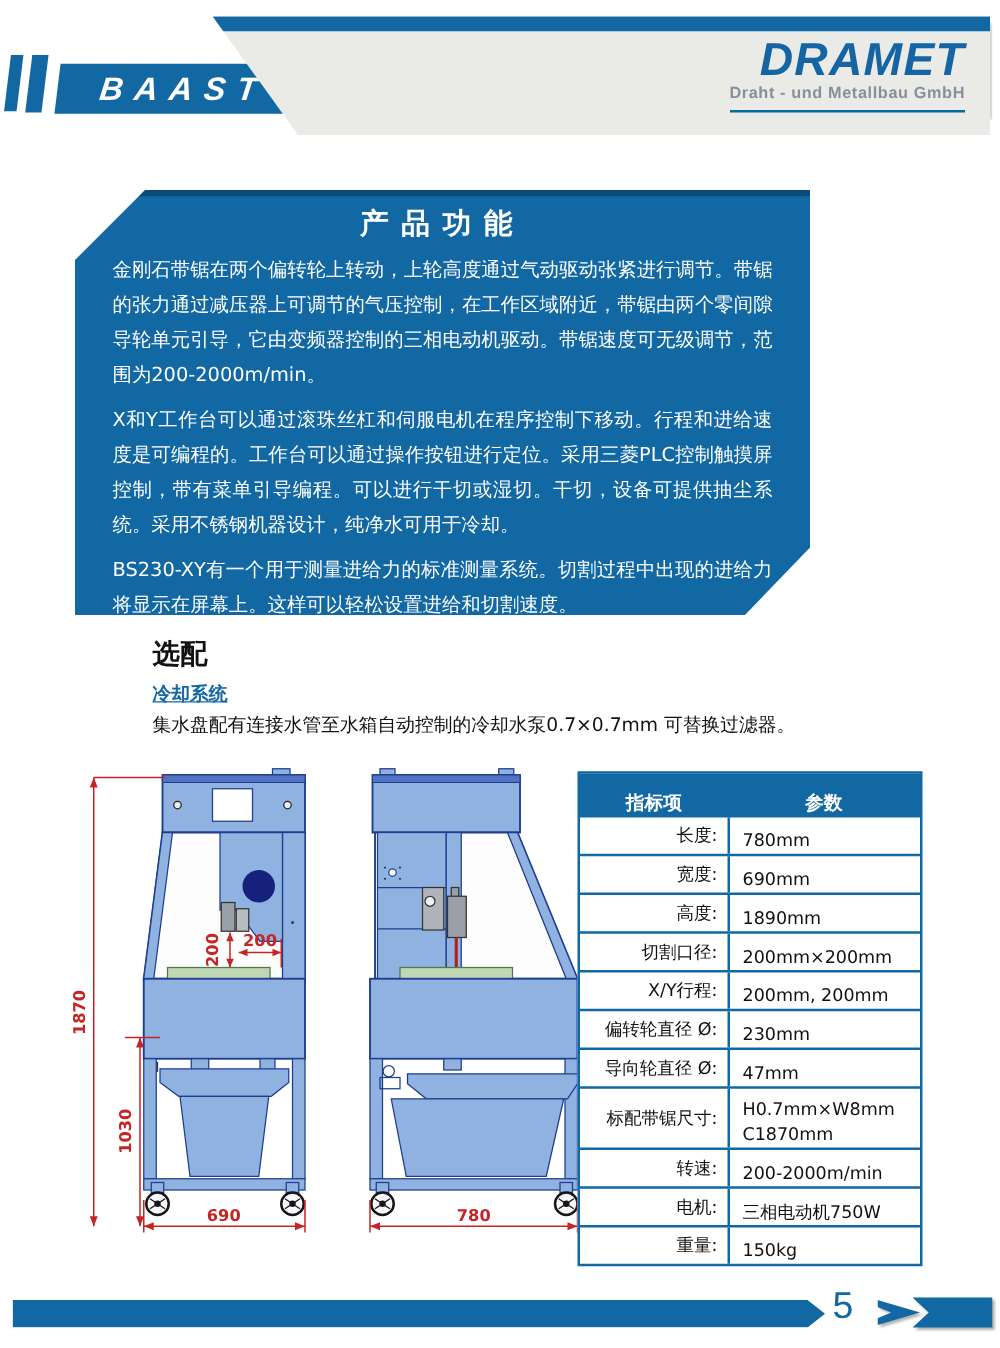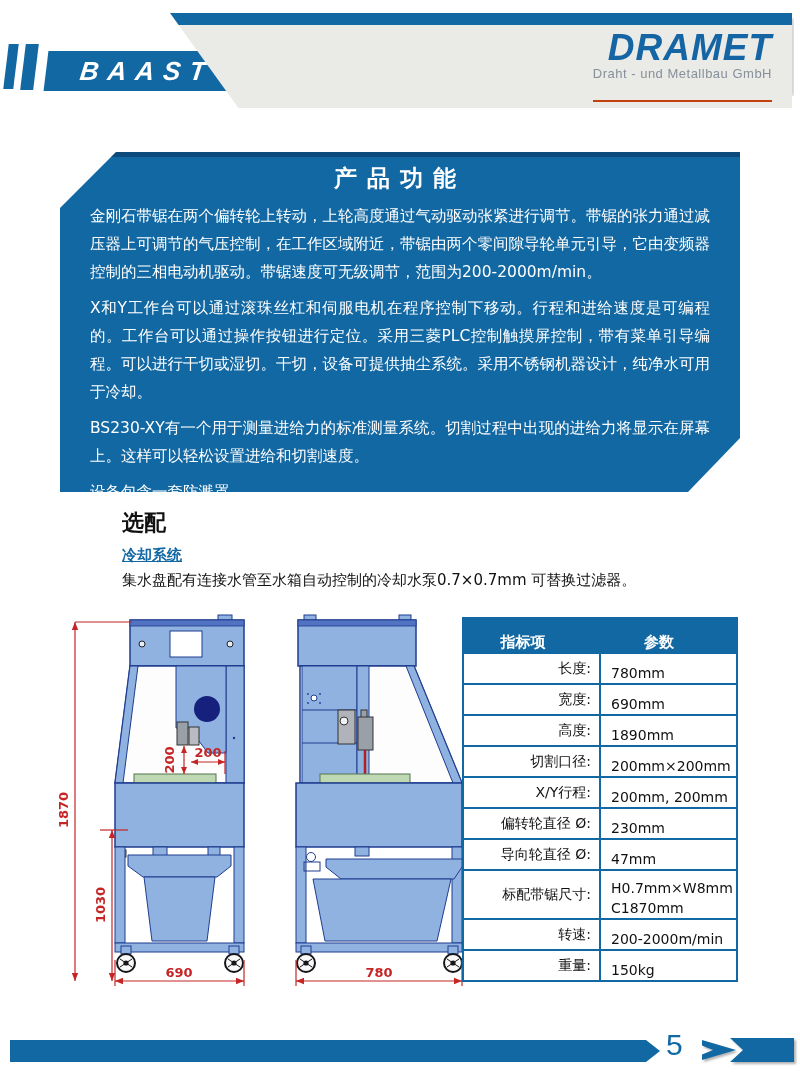--- a/index.html
+++ b/index.html
@@ -35,27 +35,28 @@
   }
   .gray-top { height:12px; background:#1268a3; }
   .logo-block { position:absolute; right:20px; top:16px; text-align:right; }
   .logo-name {
     color:#1565a5; font-weight:bold; font-style:italic; font-size:37px;
     line-height:37px; letter-spacing:1px;
     font-family:"Liberation Sans", sans-serif;
   }
   .logo-sub {
     color:#86909a; font-size:13px; letter-spacing:.5px; margin-top:0;
-    border-bottom:2px solid #c2410c; padding-bottom:19px;
+    border-bottom:2px solid #0369a1; padding-bottom:7px;
     font-family:"Liberation Sans", sans-serif;
+    font-weight:bold;
   }
 
   
   .features {
-    position:absolute; left:60px; top:152px; width:680px; height:340px;
+    position:absolute; left:60px; top:152px; width:588px; height:340px;
     background:#1268a3;
     clip-path:polygon(56px 0, 100% 0, 100% calc(100% - 54px),
                       calc(100% - 52px) 100%, 0 100%, 0 56px);
   }
   .features::before {
     content:""; position:absolute; top:0; left:0; right:0; height:5px;
     background:rgba(0,20,45,.35);
   }
   .features-title {
     margin:11px 0 0; text-align:center; color:#fff; font-size:23px;
@@ -80,21 +81,21 @@
     position:absolute; left:462px; top:617px; width:276px;
     border:2px solid #1268a3; background:#fff; font-size:14px; color:#111;
     box-sizing:border-box;
   }
   .spec-head { display:flex; background:#1268a3; color:#fff; font-weight:bold; height:33px; align-items:flex-end; font-size:15px; }
   .spec-h1 { width:118px; text-align:center; }
   .spec-h2 { flex:1; text-align:center; }
   .spec-row { display:flex; border-top:2px solid #1268a3; min-height:29px; align-items:stretch; }
   .spec-row.tall { min-height:47px; }
   .sl {
-    width:135px; text-align:right; padding-right:8px; box-sizing:border-box;
+    width:118px; text-align:right; padding-right:8px; box-sizing:border-box;
     display:flex; align-items:center; justify-content:flex-end;
   }
   .sv {
     flex:1; border-left:2px solid #1268a3; padding-left:10px;
     display:flex; flex-direction:column; justify-content:flex-end; line-height:20px;
   }
 
   
   .footer-arrow {
     position:absolute; left:10px; top:1040px; width:650px; height:22px;
@@ -317,20 +318,26 @@
         <span>C1870mm</span>
       </div>
     </div>
     <div class="spec-row">
       <div class="sl">转速:</div>
       <div class="sv">
           <span>200-2000m/min</span>
         </div>
     </div>
     <div class="spec-row">
+      <div class="sl">电机:</div>
+      <div class="sv">
+          <span>三相电动机750W</span>
+        </div>
+    </div>
+    <div class="spec-row">
       <div class="sl">重量:</div>
       <div class="sv">
           <span>150kg</span>
         </div>
     </div>
   </div>
 
   <div class="footer-arrow"></div>
   <div class="page-num">5</div>
   <svg class="footer-ribbon" viewBox="0 0 92 26">

